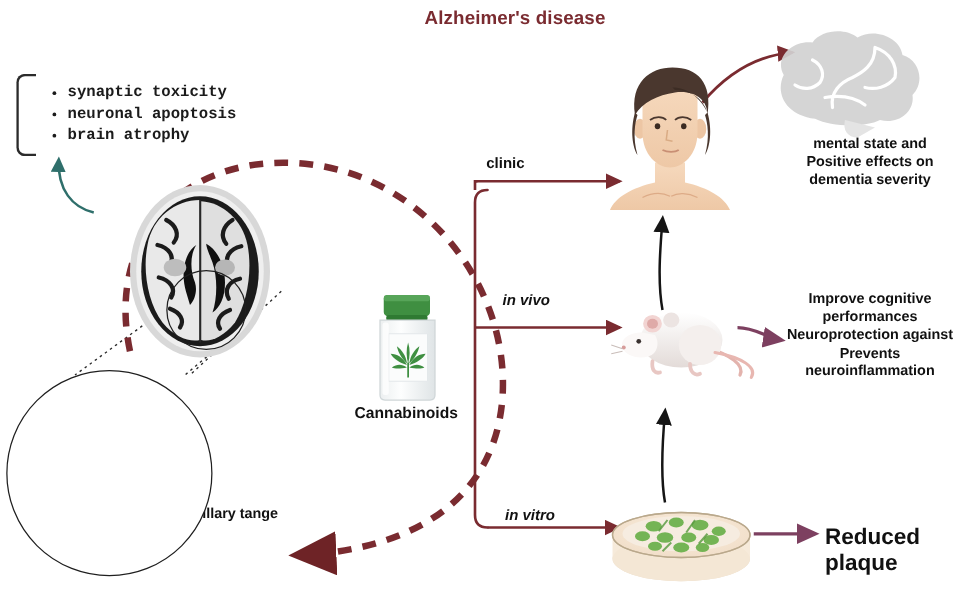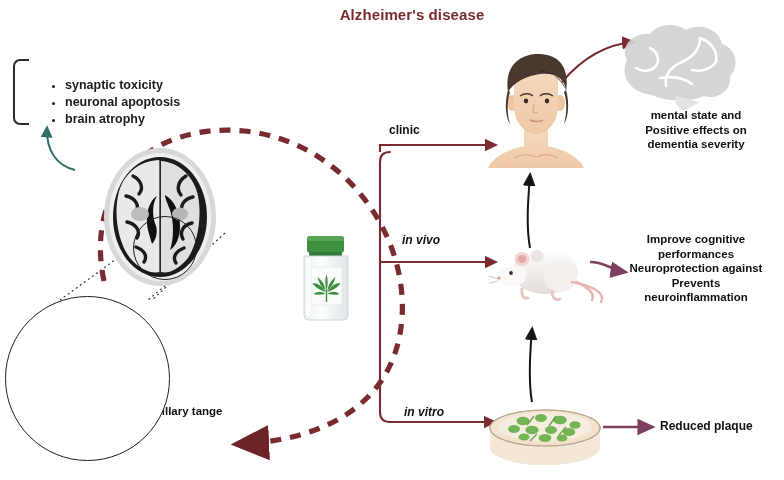--- a/index.html
+++ b/index.html
@@ -23,21 +23,21 @@
     margin-left:20px;
   }
 
   
   #bullets{
     left:22px;top:62px;
     font-size:12.5px;font-weight:bold;color:#1b1b1b;
     line-height:17px;
     padding-left:12px;
   }
-  #bullets ul{margin:15px;padding:0 0 0 16px;list-style:disc;}
+  #bullets ul{margin:4px;padding:0 0 0 16px;list-style:disc;font-family:Liberation Mono, monospace;}
   #bullets li{margin:0;padding:0;}
   #bullets li::marker{font-size:11px;}
 
   
   .lbl{font-weight:bold;color:#111;}
   .ital{font-style:italic;font-weight:bold;color:#111;}
 
   #txt-clinic{left:389px;top:123px;font-size:12px;}
   #txt-invivo{left:402px;top:233px;font-size:12px;}
   #txt-invitro{left:404px;top:405px;font-size:12px;}
@@ -45,21 +45,21 @@
   #txt-cannabinoids{left:265px;top:323px;width:120px;text-align:center;font-size:12.5px;}
 
   #txt-positive{
     left:616px;top:108px;width:160px;text-align:center;
     font-size:11.5px;line-height:14.5px;
   }
   #txt-improve{
     left:612px;top:232px;width:168px;text-align:center;
     font-size:11.5px;line-height:14.5px;
   }
-  #txt-reduced{left:660px;top:419px;font-size:12px;}
+  #txt-reduced{left:660px;top:419px;font-size:18px;}
 
   #txt-abplaque{left:27px;top:368px;font-size:11.5px;}
   #txt-nft{left:110px;top:405px;font-size:11.5px;}
 
   
   #bracket{
     left:13px;top:59px;width:14px;height:62px;
     border:2.2px solid #2b2b2b;border-right:none;
     border-radius:7px 0 0 7px;
   }
@@ -329,20 +329,21 @@
       <li>synaptic toxicity</li>
       <li>neuronal apoptosis</li>
       <li>brain atrophy</li>
     </ul>
   </div>
 
   <div class="abs lbl" id="txt-clinic">clinic</div>
   <div class="abs ital" id="txt-invivo">in vivo</div>
   <div class="abs ital" id="txt-invitro">in vitro</div>
 
+  <div class="abs lbl" id="txt-cannabinoids">Cannabinoids</div>
 
   <div class="abs lbl" id="txt-positive">
     <div>mental state and</div>
     <div>Positive effects on</div>
     <div>dementia severity</div>
   </div>
 
   <div class="abs lbl" id="txt-improve">
     <div>Improve cognitive</div>
     <div>performances</div>

